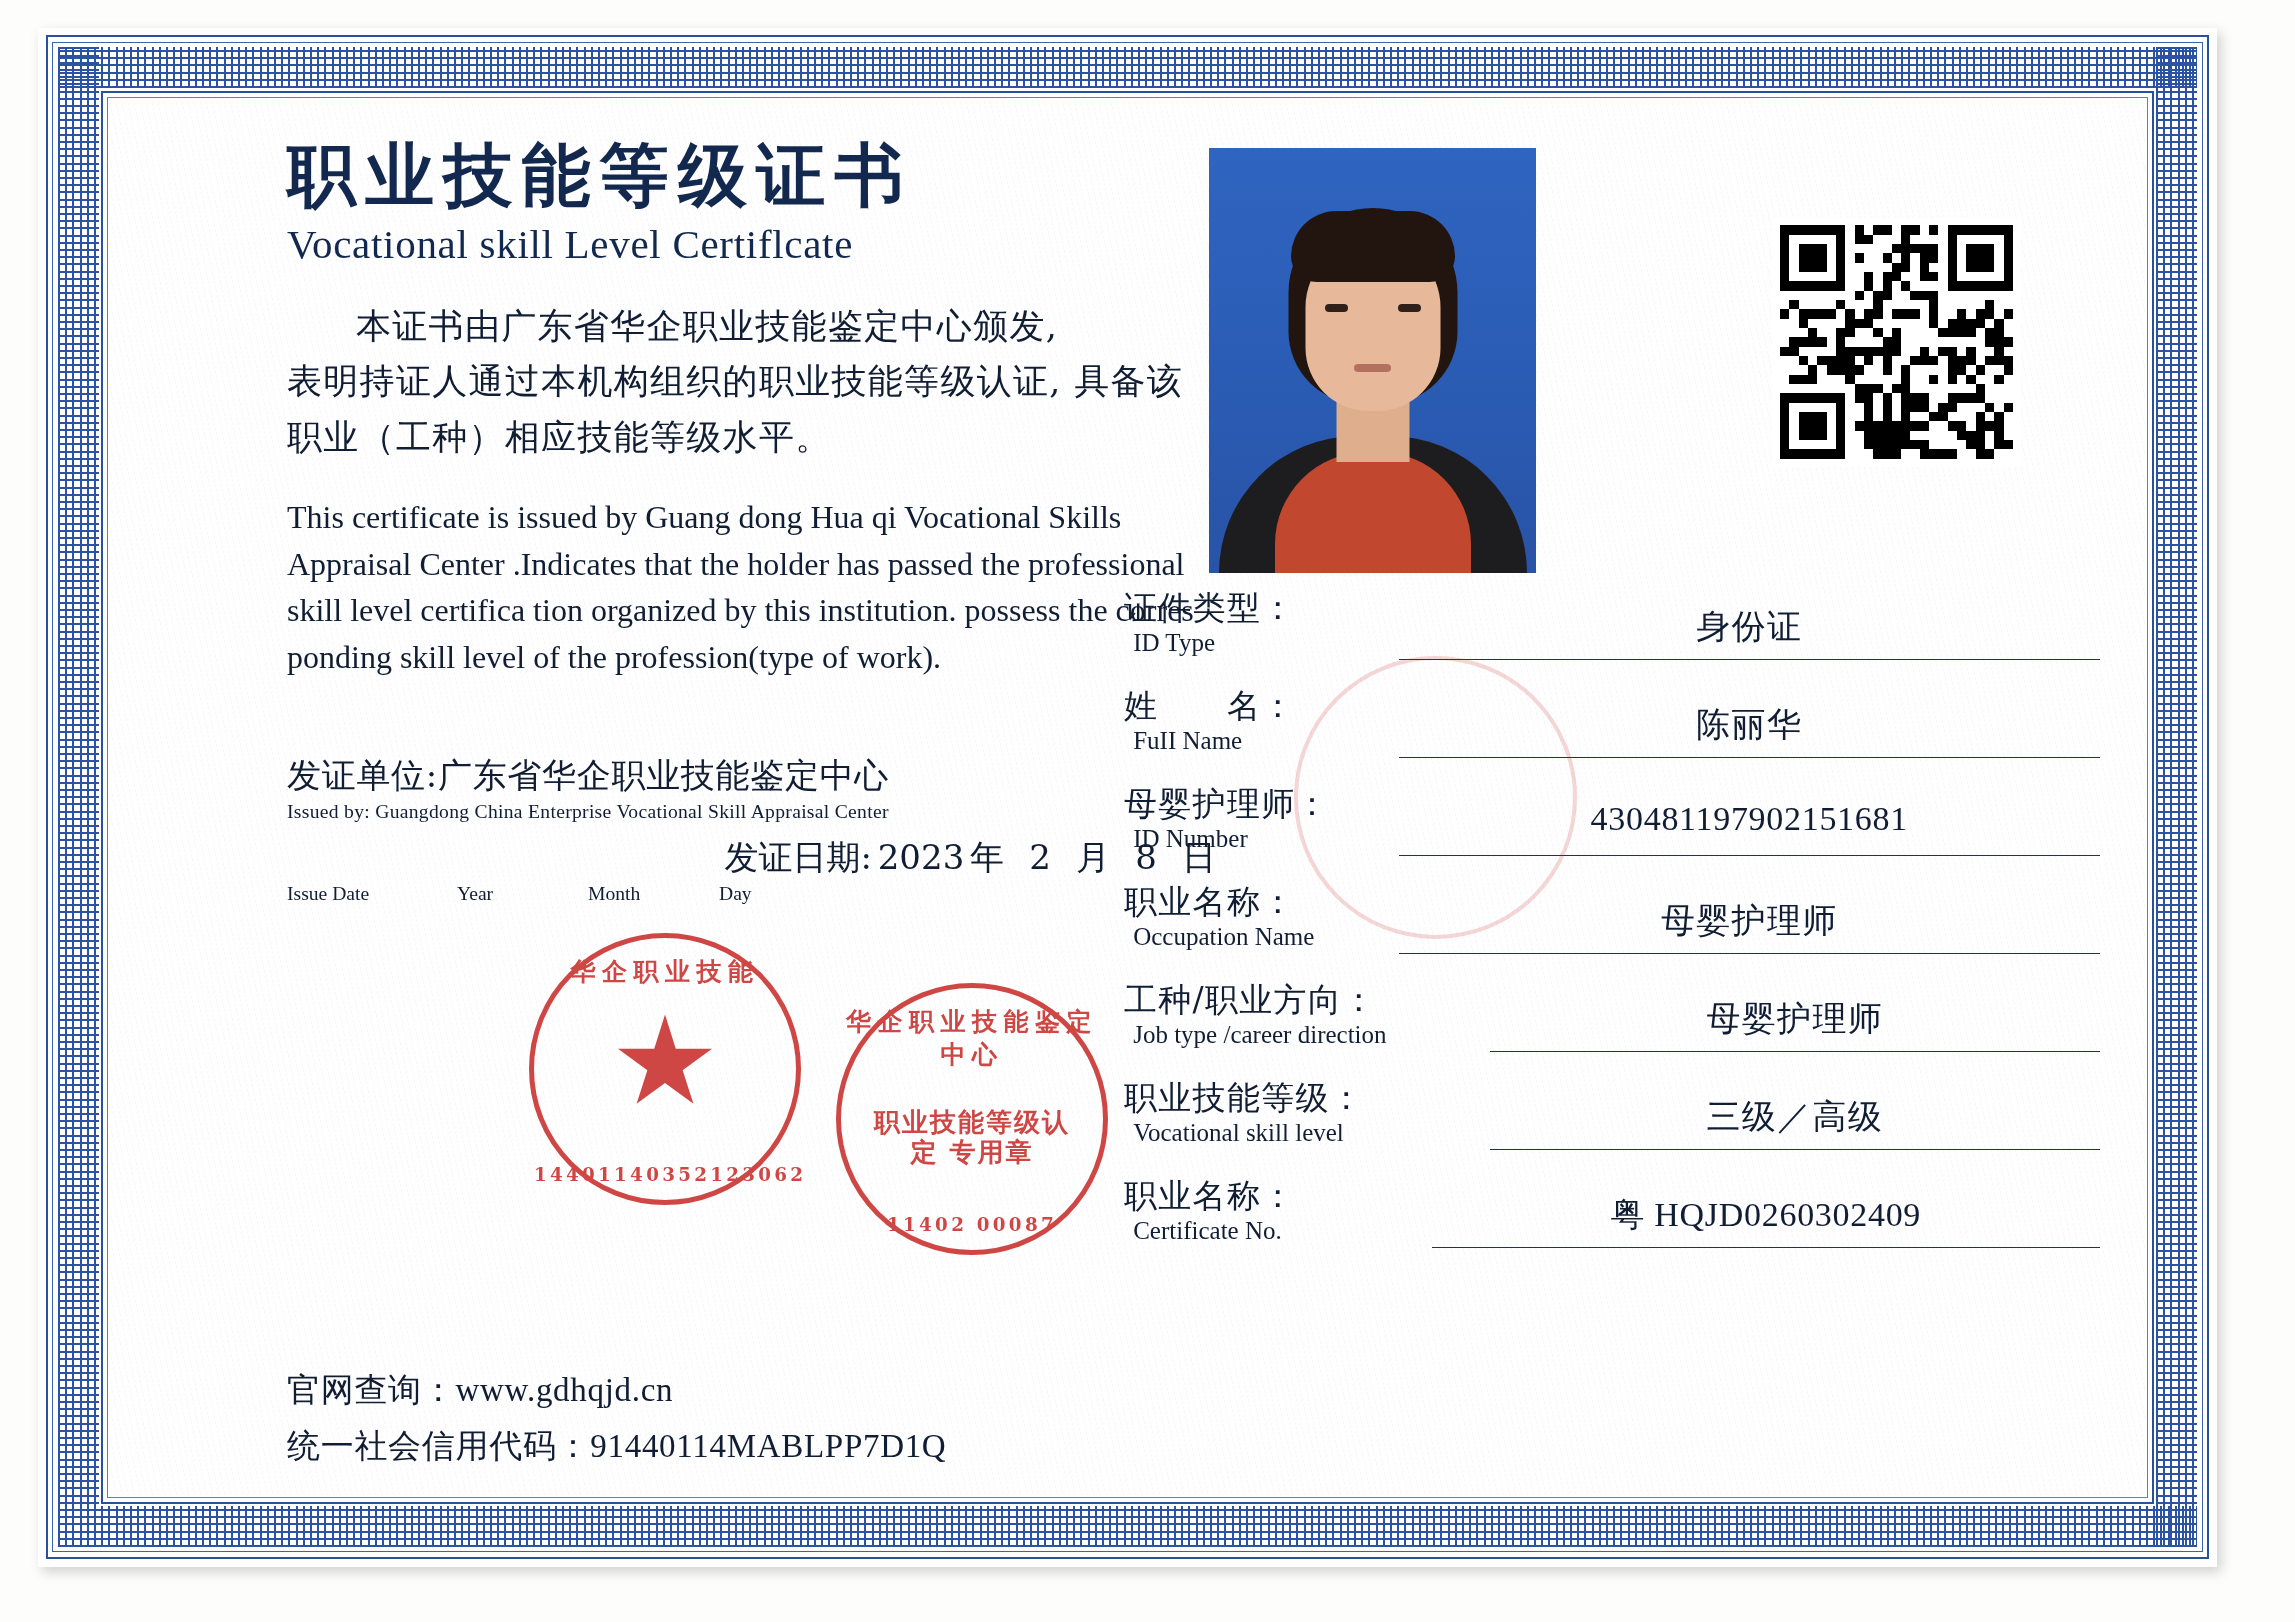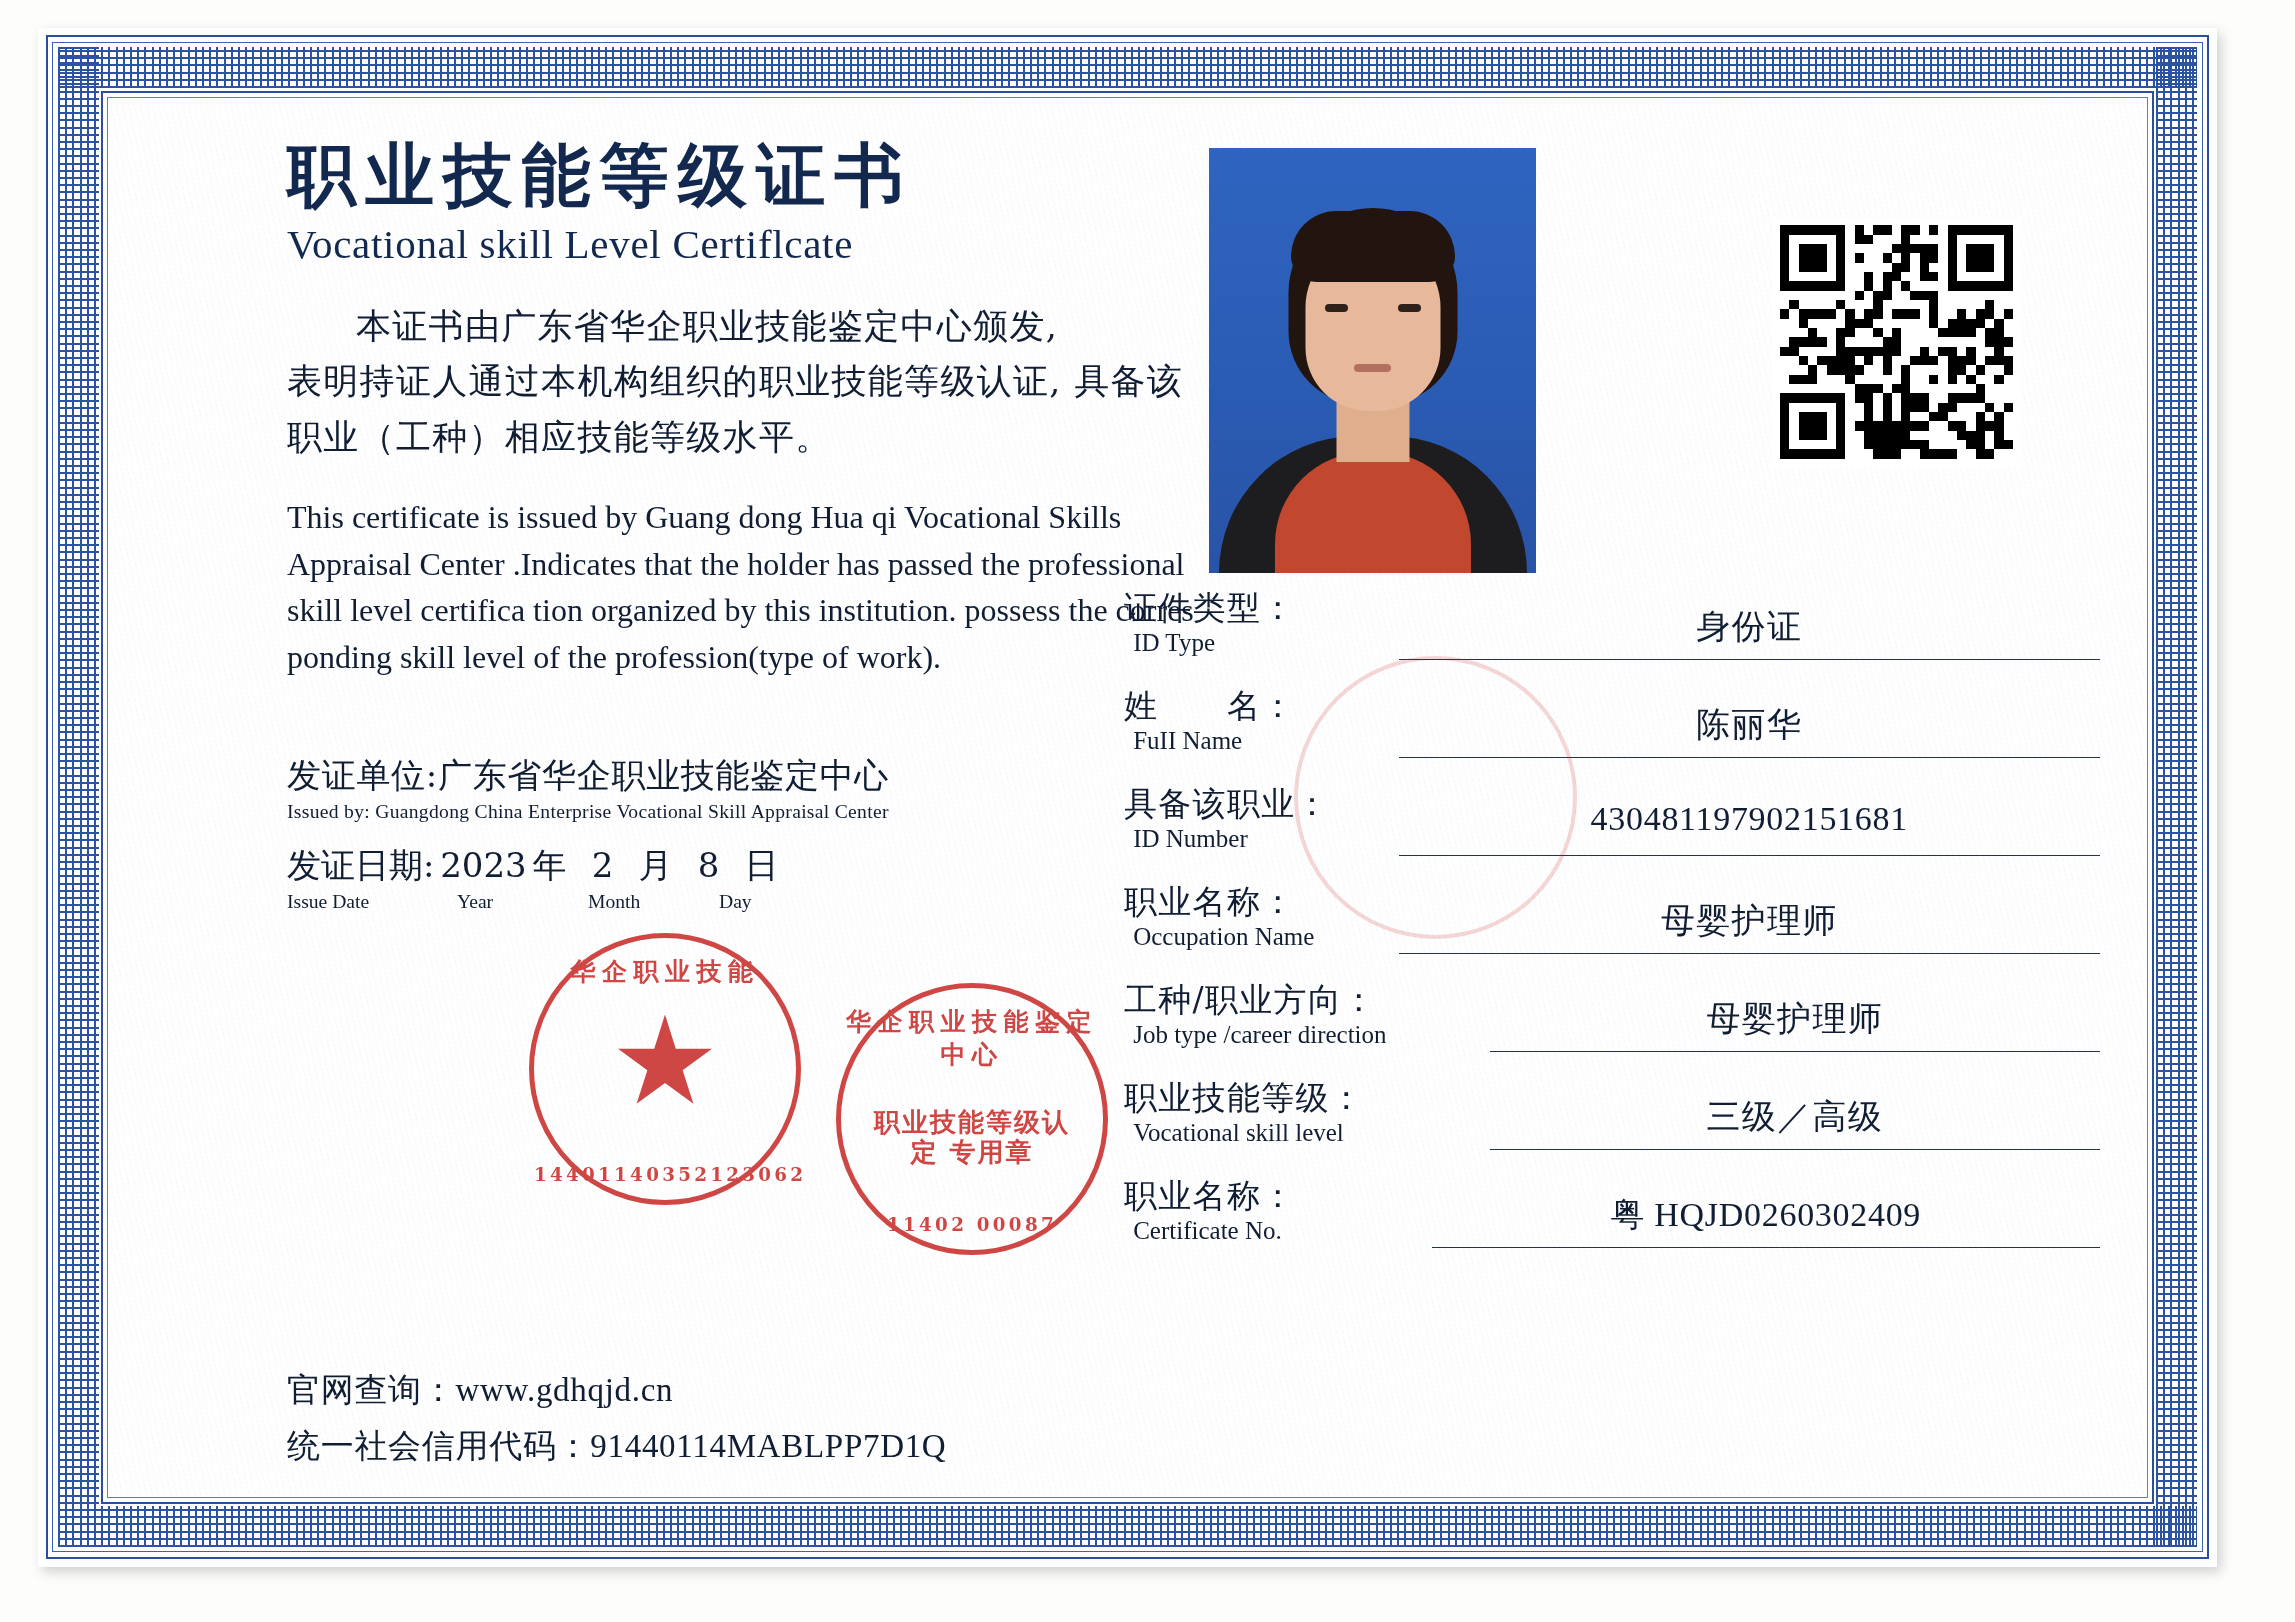--- a/index.html
+++ b/index.html
@@ -149,27 +149,28 @@
   .lbl-en {
     font-family: "Liberation Serif", serif;
     font-size: 19.6px;
     color: #101d33;
     letter-spacing: 0.3px;
     white-space: nowrap;
   }
   .issuer-en { margin-top: 2.6px; }
 
   .date-row {
-    margin-top: 20px;
+    margin-top: 12px;
     display: flex;
     align-items: baseline;
     font-family: "DejaVu Serif", serif;
     font-size: 34px;
     color: #101d33;
     white-space: nowrap;
+    justify-content: flex-end;
   }
   .date-row .val {
     display: inline-block;
     min-width: 98px;
     text-align: center;
   }
   .date-row .val.small { min-width: 72px; }
   .date-en {
     margin-top: 1.3px;
     display: flex;
@@ -1130,21 +1131,21 @@
               <div class="f-val  ">身份证</div>
               <div class="f-line "></div>
             </div>
             <div class="field">
               <div class="f-cn">姓　　名：</div>
               <div class="f-en">FuII Name</div>
               <div class="f-val  ">陈丽华</div>
               <div class="f-line "></div>
             </div>
             <div class="field">
-              <div class="f-cn">具备该职业：</div>
+              <div class="f-cn">母婴护理师：</div>
               <div class="f-en">ID Number</div>
               <div class="f-val  num">430481197902151681</div>
               <div class="f-line "></div>
             </div>
             <div class="field">
               <div class="f-cn">职业名称：</div>
               <div class="f-en">Occupation Name</div>
               <div class="f-val  ">母婴护理师</div>
               <div class="f-line "></div>
             </div>

